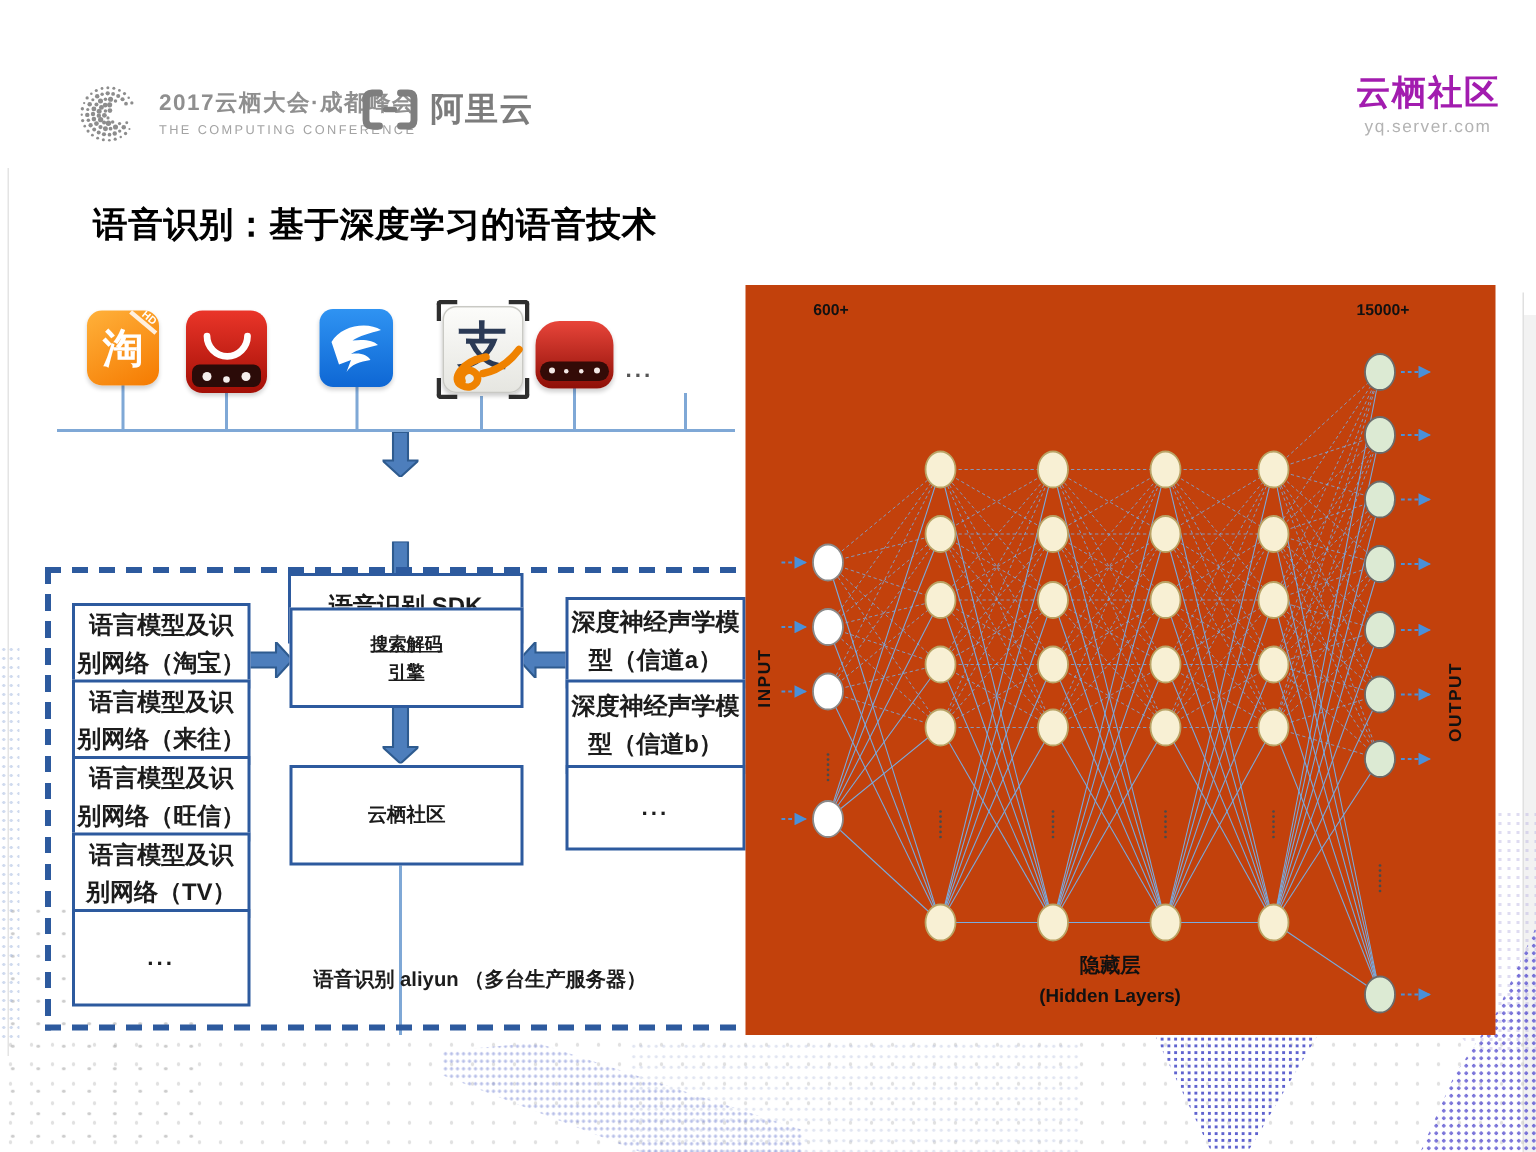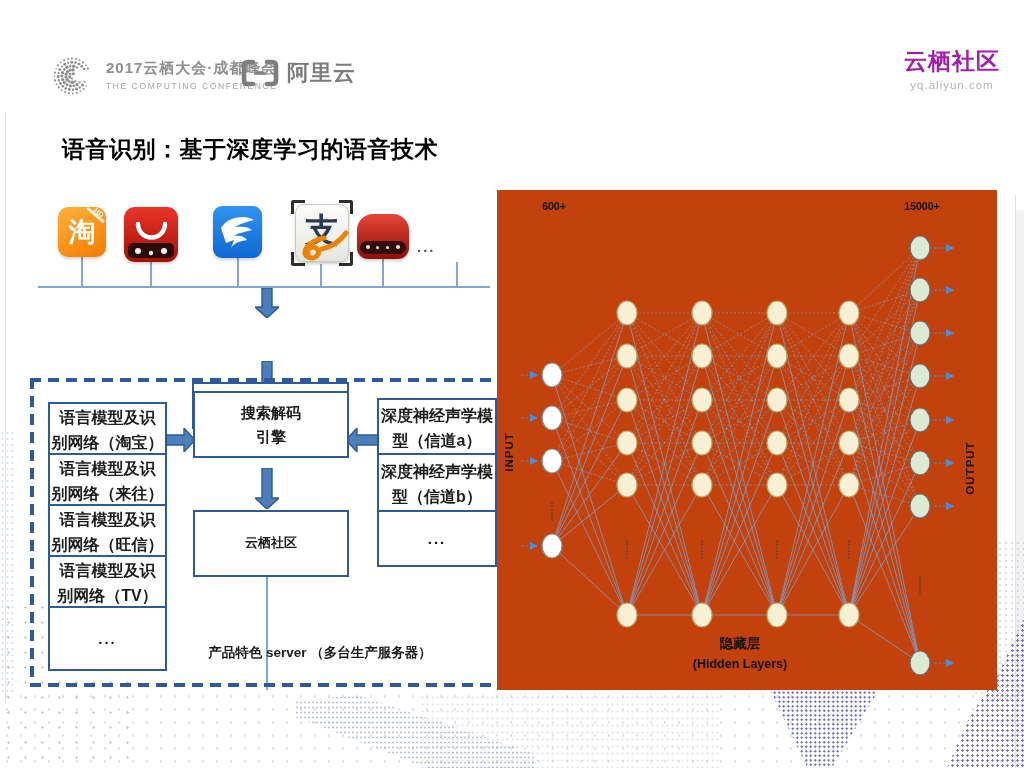--- a/index.html
+++ b/index.html
@@ -186,21 +186,21 @@
   <svg width="40" height="30" viewBox="0 0 40 30">
     <path d="M13 4 L8 4 Q4 4 4 8 L4 22 Q4 26 8 26 L13 26" fill="none" stroke="#7e7e7e" stroke-width="4.6" stroke-linecap="round"></path>
     <path d="M27 4 L32 4 Q36 4 36 8 L36 22 Q36 26 32 26 L27 26" fill="none" stroke="#7e7e7e" stroke-width="4.6" stroke-linecap="round"></path>
     <line x1="17" y1="15" x2="23" y2="15" stroke="#7e7e7e" stroke-width="3.6" stroke-linecap="round"></line>
   </svg>
   <span class="txt">阿里云</span>
 </div>
 
 <div class="abs community">
   <div class="name" id="community-name" style="color: #a21caf;">云栖社区</div>
-  <div class="url">yq.aliyun.com</div>
+  <div class="url">yq.server.com</div>
 </div>
 
 <div class="abs page-title">语音识别：基于深度学习的语音技术</div>
 
 <div class="abs edge-line-left"></div>
 <div class="abs edge-line-right"></div>
 <div class="abs edge-strip-right"></div>
 
 <div class="abs dots-band"></div>
 <div class="abs dots-band2"></div>
@@ -292,31 +292,31 @@
   <div class="fc-box preline" style="left:48px;top:402px;width:115px;height:53px;">语言模型及识
 别网络（淘宝）</div>
   <div class="fc-box preline" style="left:48px;top:453px;width:115px;height:53px;">语言模型及识
 别网络（来往）</div>
   <div class="fc-box preline" style="left:48px;top:504px;width:115px;height:53px;">语言模型及识
 别网络（旺信）</div>
   <div class="fc-box preline" style="left:48px;top:555px;width:115px;height:53px;">语言模型及识
 别网络（TV）</div>
   <div class="fc-box" style="left:48px;top:606px;width:115px;height:61px;font-size:15px;letter-spacing:2px;">...</div>
 
-  <div class="fc-box preline" style="left:193px;top:391px;width:152px;height:63px;font-size:15px;">搜索解码
+  <div class="fc-box preline" style="left:193px;top:405px;width:152px;height:63px;font-size:12px;text-decoration:underline;">搜索解码
 引擎</div>
   <div class="fc-box" style="left:193px;top:510px;width:152px;height:63px;font-size:13px;">云栖社区</div>
 
   <div class="fc-box preline" style="left:377px;top:398px;width:116px;height:57px;">深度神经声学模
 型（信道a）</div>
   <div class="fc-box preline" style="left:377px;top:453px;width:116px;height:59px;">深度神经声学模
 型（信道b）</div>
   <div class="fc-box" style="left:377px;top:510px;width:116px;height:53px;font-size:15px;letter-spacing:2px;">...</div>
 
-  <div class="abs server-label">产品特色 server （多台生产服务器）</div>
+  <div class="abs server-label">语音识别 aliyun （多台生产服务器）</div>
 </div>
 
 <div class="abs nn-panel">
   <svg id="nn-svg" width="500" height="500" viewBox="0 0 500 500">
       <defs>
         <marker id="arr" viewBox="0 0 8 8" refX="7" refY="4" markerWidth="7" markerHeight="7" orient="auto">
           <path d="M0,0 L8,4 L0,8 z" fill="#4a90d9"></path>
         </marker>
       </defs>
       <line x1="55" y1="185" x2="130" y2="123" stroke="#79abdf" stroke-width="0.55" stroke-dasharray="2.2,1.8"></line>

